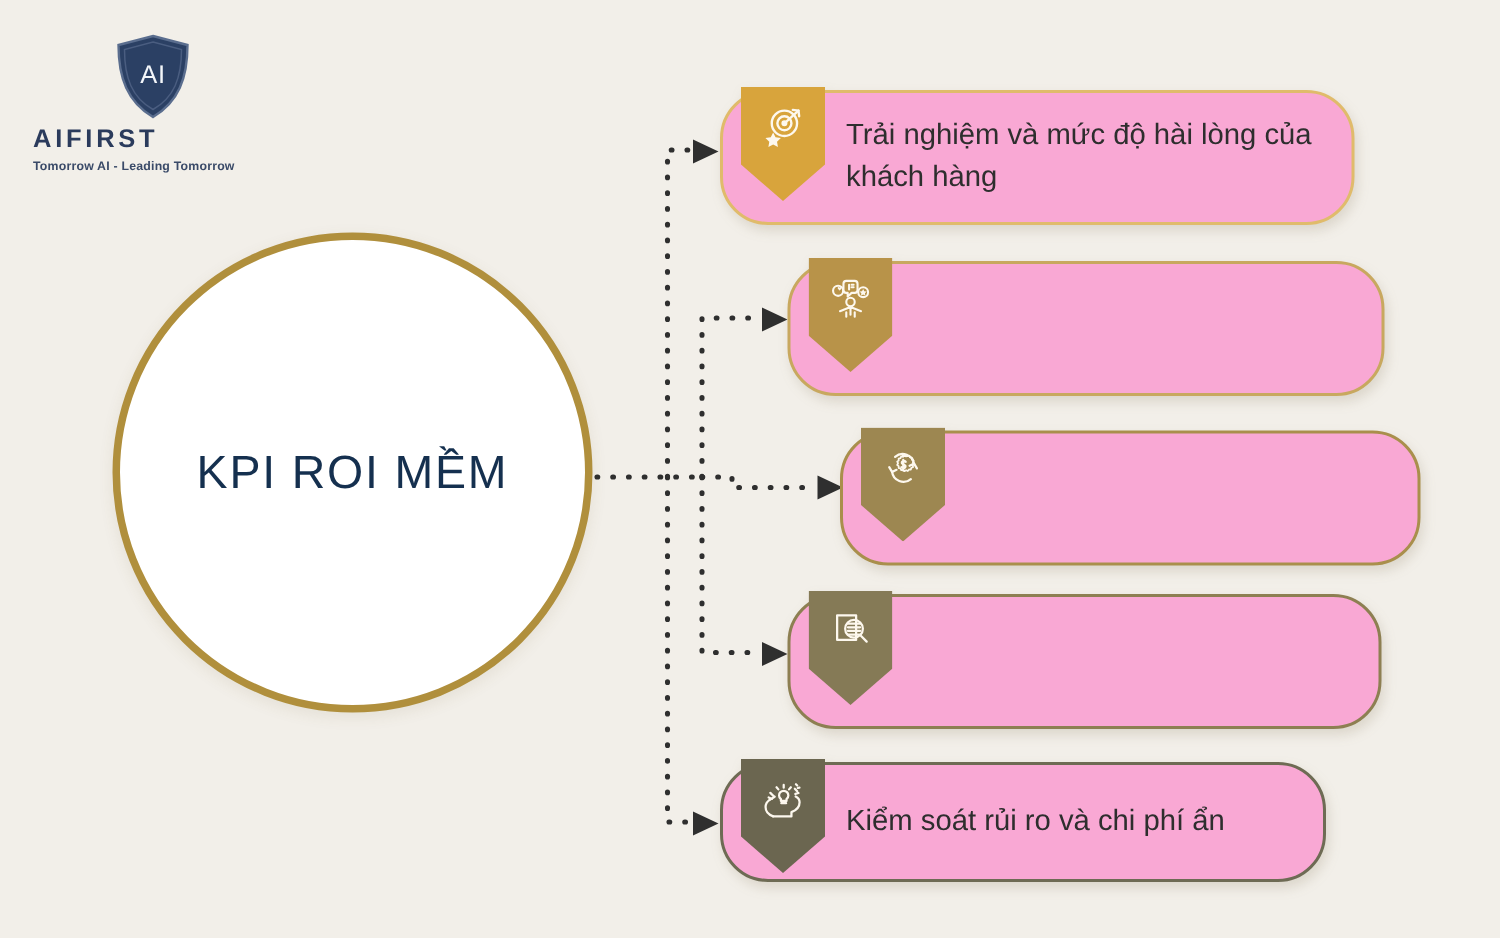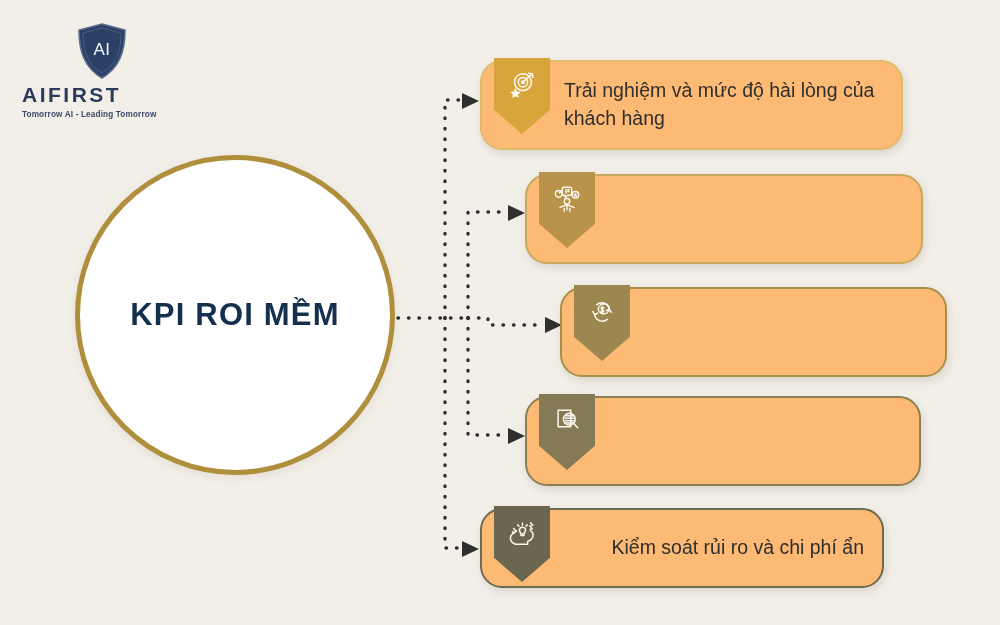--- a/index.html
+++ b/index.html
@@ -23,21 +23,21 @@
     top: 22px;
     width: 160px;
   }
   #logo-shield {
     width: 54px;
     height: 58px;
     margin: 0 auto 4px auto;
     display: block;
   }
   #logo-word {
-    font-size: 21px;
+    font-size: 17px;
     font-weight: 700;
     letter-spacing: 2.5px;
     color: #2b3b5c;
     font-family: "Liberation Sans", sans-serif;
     line-height: 1;
   }
   #logo-tag {
     margin-top: 5px;
     font-size: 8.2px;
     font-weight: 700;
@@ -55,47 +55,46 @@
     border-radius: 50%;
     background: #ffffff;
     border: 5px solid #b08f3c;
     display: flex;
     align-items: center;
     justify-content: center;
     box-shadow: 0 3px 10px rgba(120,100,50,0.10);
   }
   #hub-title {
     font-size: 31px;
-    font-weight: 700;
+    font-weight: 400;
     letter-spacing: 1.2px;
     color: #15304f;
     white-space: nowrap;
   }
 
   
   #connectors {
     position: absolute;
     left: 0;
     top: 0;
     width: 1000px;
     height: 625px;
     pointer-events: none;
   }
 
   
   .card {
     position: absolute;
     display: flex;
     align-items: stretch;
-    background: #fdba74;
-    border-radius: 22px;
+    background: #f9a8d4;
+    border-radius: 32px;
     border-width: 2.5px;
     border-style: solid;
     filter: drop-shadow(2px 4px 4px rgba(110,95,60,0.17));
-    justify-content: flex-end;
   }
   .card-badge {
     position: absolute;
     left: 12px;
     top: -4px;
     width: 56px;
     height: 76px;
     clip-path: polygon(0 0, 100% 0, 100% 68%, 50% 100%, 0 68%);
     display: flex;
     align-items: flex-start;

